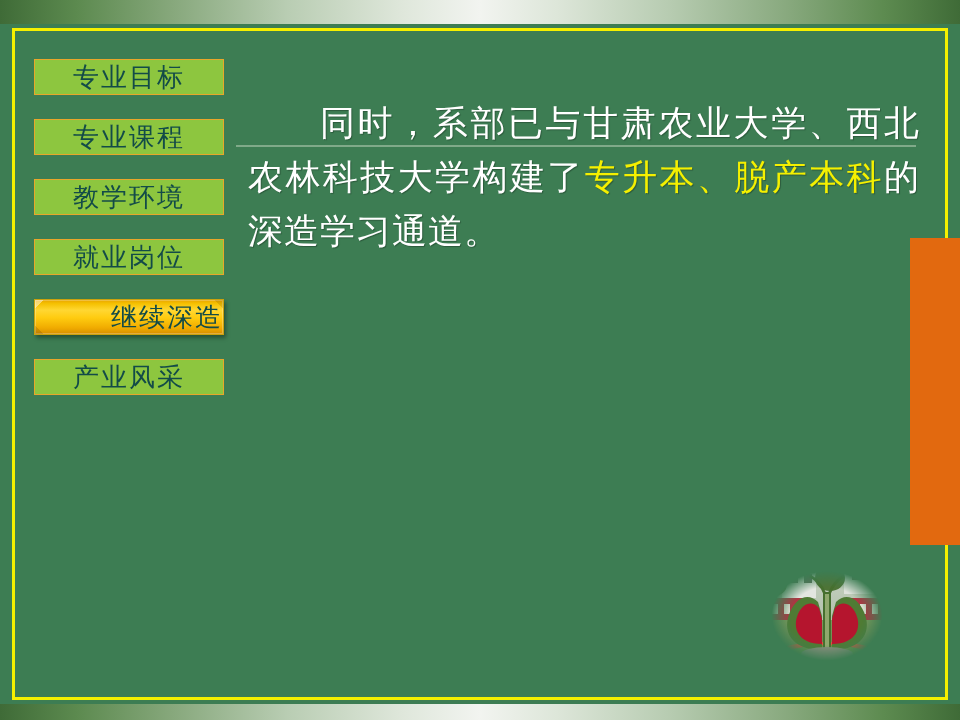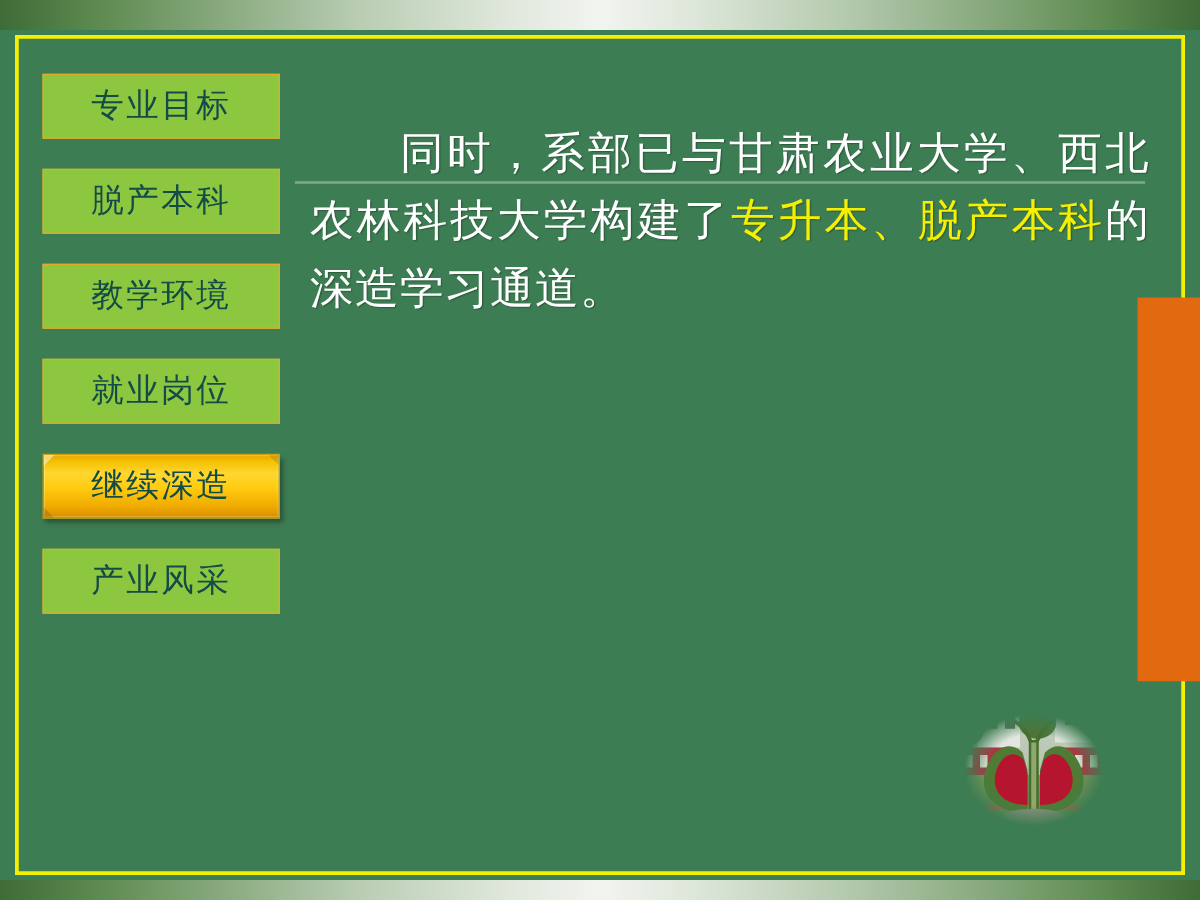--- a/index.html
+++ b/index.html
@@ -38,21 +38,21 @@
     background:transparent;
   }
 
   
   #sidebar {
     position:absolute;
     left:34px; top:59px;
     width:190px;
   }
   .nav-btn {
-    width:190px; height:52px;
+    width:190px; height:36px;
     margin-bottom:24px;
     background:#8dc63f;
     border:1px solid #e8a72a;
     display:flex; align-items:center; justify-content:center;
     color:#134b48;
     font-size:26px;
     font-family:"DejaVu Sans","Liberation Sans",sans-serif;
     letter-spacing:2px;
     line-height:1;
     cursor:pointer;
@@ -60,20 +60,21 @@
   .nav-btn.active {
     background:linear-gradient(to bottom,
        #e9a400 0%, #f5c000 10%, #ffd732 30%,
        #ffcc10 52%, #f0ab00 82%, #d88f00 100%);
     border:1px solid #caa10d;
     color:#134b48;
     box-shadow:
        inset 0 0 0 1px rgba(255,255,255,.25),
        2px 3px 4px rgba(0,0,0,.35);
     position:relative;
+    justify-content:flex-end;
   }
   .nav-btn.active::before {
     content:""; position:absolute; inset:0;
     background:
       linear-gradient(135deg, rgba(255,255,255,.45) 0 6px, transparent 6px),
       linear-gradient(-135deg, rgba(0,0,0,.10) 0 6px, transparent 6px),
       linear-gradient(45deg, rgba(0,0,0,.12) 0 6px, transparent 6px);
     pointer-events:none;
   }
   .nav-btn span { position:relative; z-index:2; }
@@ -132,21 +133,21 @@
 
   <div class="band top"></div>
 
   <div id="frame"></div>
 
   <nav id="sidebar">
       <div class="nav-btn">
         <span>专业目标</span>
       </div>
       <div class="nav-btn">
-        <span>脱产本科</span>
+        <span>专业课程</span>
       </div>
       <div class="nav-btn">
         <span>教学环境</span>
       </div>
       <div class="nav-btn">
         <span>就业岗位</span>
       </div>
       <div class="nav-btn active">
         <span>继续深造</span>
       </div>

